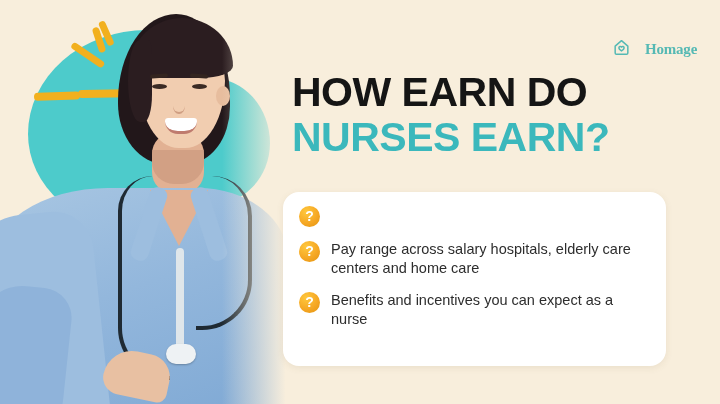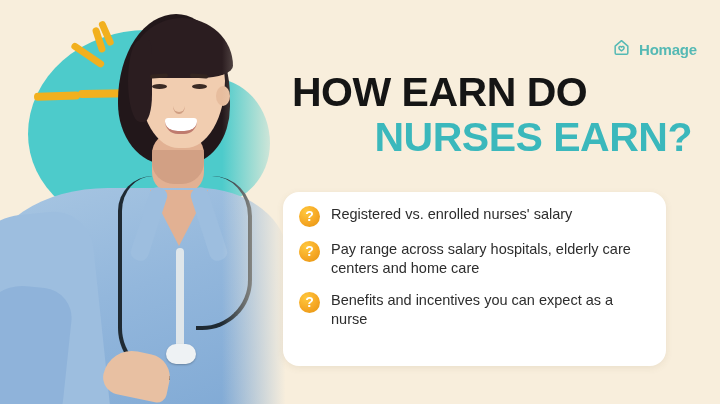--- a/index.html
+++ b/index.html
@@ -215,21 +215,22 @@
     background: linear-gradient(to right, rgba(248,238,220,0) 0%, #f8eedc 86%);
   }
 
   
   .logo {
     position: absolute;
     left: 612px;
     top: 38px;
     display: flex;
     align-items: center;
-    gap: 8px;
+    gap: 14px;
+    font-family: Liberation Serif, serif;
   }
   .logo-mark { display: block; }
   .logo-text {
     font-size: 15px;
     font-weight: bold;
     color: #55b9b4;
     letter-spacing: -0.2px;
   }
 
   
@@ -240,21 +241,21 @@
     width: 400px;
   }
   .headline .line {
     font-size: 41px;
     font-weight: bold;
     line-height: 1.02;
     letter-spacing: -0.5px;
     display: block;
   }
   .headline .l1 { color: #151515; }
-  .headline .l2 { color: #3bb8bc; margin-top: 3px; text-align: right; }
+  .headline .l2 { color: #3bb8bc; margin-top: 3px; }
 
   
   .card {
     position: absolute;
     left: 283px;
     top: 192px;
     width: 383px;
     height: 174px;
     background: #ffffff;
     border-radius: 16px;
@@ -340,21 +341,20 @@
 
   <div class="headline">
     <span class="line l1">HOW EARN DO</span>
     <span class="line l2">NURSES EARN?</span>
   </div>
 
   <div class="card">
 
     <div class="bullet">
       <span class="qmark">?</span>
-      <span class="btext">Registered vs. enrolled nurses' salary</span>
     </div>
 
     <div class="bullet">
       <span class="qmark">?</span>
       <span class="btext">Pay range across salary hospitals, elderly care centers and home care</span>
     </div>
 
     <div class="bullet">
       <span class="qmark">?</span>
       <span class="btext">Benefits and incentives you can expect as a nurse</span>

